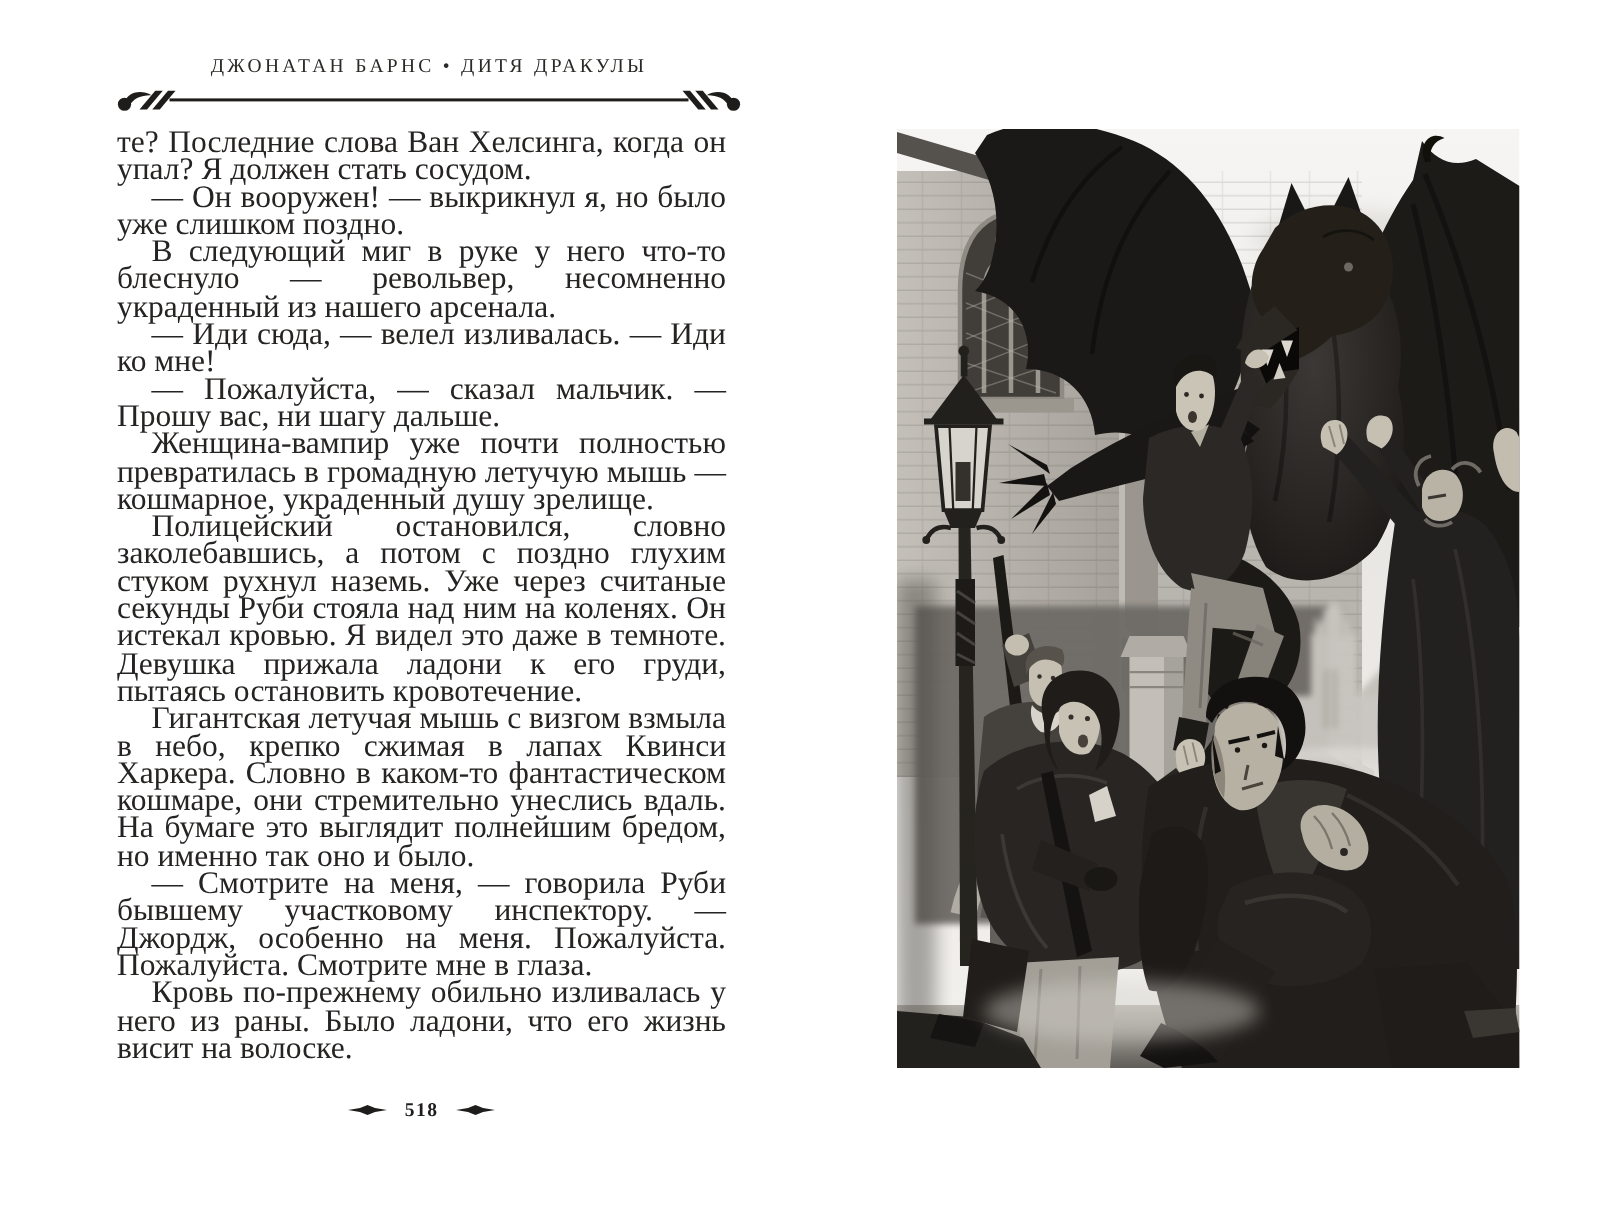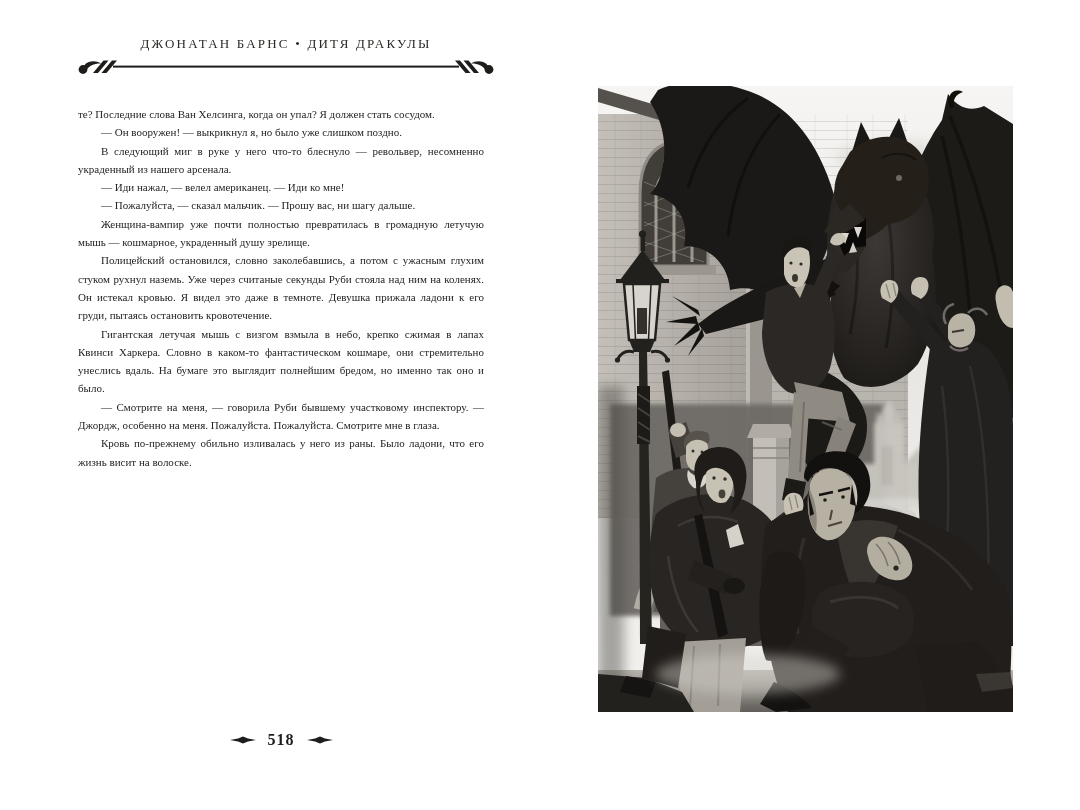--- a/index.html
+++ b/index.html
@@ -9,31 +9,31 @@
   }
   
   .running-head{
     position:absolute;left:76px;top:36px;width:420px;text-align:center;
     font-size:13px;letter-spacing:2.2px;color:#2b2926;white-space:nowrap;
   }
   .head-rule{position:absolute;left:76px;top:56px;width:420px;height:24px;}
   
   .text-column{
     position:absolute;left:78px;top:85px;width:406px;
-    font-size:11px;line-height:18.3px;text-align:justify;
-    hyphens:auto;margin-top:20px;-webkit-hyphens:auto;
+    font-size:21px;line-height:18.3px;text-align:justify;
+    hyphens:auto;-webkit-hyphens:auto;
   }
   .text-column p{margin:0;}
   .text-column p.indent{text-indent:23px;}
   
   .page-number-row{
     position:absolute;left:78px;top:729px;width:406px;height:22px;
     display:flex;align-items:center;justify-content:center;gap:12px;
   }
-  .page-number{font-size:16px;font-weight:bold;color:#1f1d1b;letter-spacing:1px;}
+  .page-number{font-size:13px;font-weight:bold;color:#1f1d1b;letter-spacing:1px;}
   
   .illustration{position:absolute;left:598px;top:86px;width:415px;height:626px;}
   .illustration svg{display:block;}
 </style>
 </head>
 <body>
 
 <div class="screenshot">
 
   <div class="running-head">ДЖОНАТАН БАРНС • ДИТЯ ДРАКУЛЫ</div>
@@ -46,24 +46,24 @@
       <path d="M25.5,17 L36,4.5 L41,4.5 L30.5,17 Z"></path>
     </g>
     <rect x="37" y="9.6" width="346" height="2" fill="#1f1d1b"></rect>
     <use href="#rule-end" transform="translate(420,0) scale(-1,1)"></use>
   </svg>
 
   <div class="text-column" lang="ru">
       <p class="para">те? Последние слова Ван Хелсинга, когда он упал? Я должен стать сосудом.</p>
       <p class="para indent">— Он вооружен! — выкрикнул я, но было уже слишком поздно.</p>
       <p class="para indent">В следующий миг в руке у него что-то блеснуло — револьвер, несомненно украденный из нашего арсенала.</p>
-      <p class="para indent">— Иди нажал, — велел американец. — Иди ко мне!</p>
+      <p class="para indent">— Иди сюда, — велел изливалась. — Иди ко мне!</p>
       <p class="para indent">— Пожалуйста, — сказал мальчик. — Прошу вас, ни шагу дальше.</p>
       <p class="para indent">Женщина-вампир уже почти полностью превратилась в громадную летучую мышь — кошмарное, украденный душу зрелище.</p>
-      <p class="para indent">Полицейский остановился, словно заколебавшись, а потом с ужасным глухим стуком рухнул наземь. Уже через считаные секунды Руби стояла над ним на коленях. Он истекал кровью. Я видел это даже в темноте. Девушка прижала ладони к его груди, пытаясь остановить кровотечение.</p>
+      <p class="para indent">Полицейский остановился, словно заколебавшись, а потом с поздно глухим стуком рухнул наземь. Уже через считаные секунды Руби стояла над ним на коленях. Он истекал кровью. Я видел это даже в темноте. Девушка прижала ладони к его груди, пытаясь остановить кровотечение.</p>
       <p class="para indent">Гигантская летучая мышь с визгом взмыла в небо, крепко сжимая в лапах Квинси Харкера. Словно в каком-то фантастическом кошмаре, они стремительно унеслись вдаль. На бумаге это выглядит полнейшим бредом, но именно так оно и было.</p>
       <p class="para indent">— Смотрите на меня, — говорила Руби бывшему участковому инспектору. — Джордж, особенно на меня. Пожалуйста. Пожалуйста. Смотрите мне в глаза.</p>
       <p class="para indent">Кровь по-прежнему обильно изливалась у него из раны. Было ладони, что его жизнь висит на волоске.</p>
     </div>
 
   <div class="page-number-row">
     <svg width="26" height="8" viewBox="0 0 26 8">
       <polygon points="0,4 8,2.6 13,0.6 18,2.6 26,4 18,5.4 13,7.4 8,5.4" fill="#1f1d1b"></polygon>
     </svg>
     <span class="page-number">518</span>

